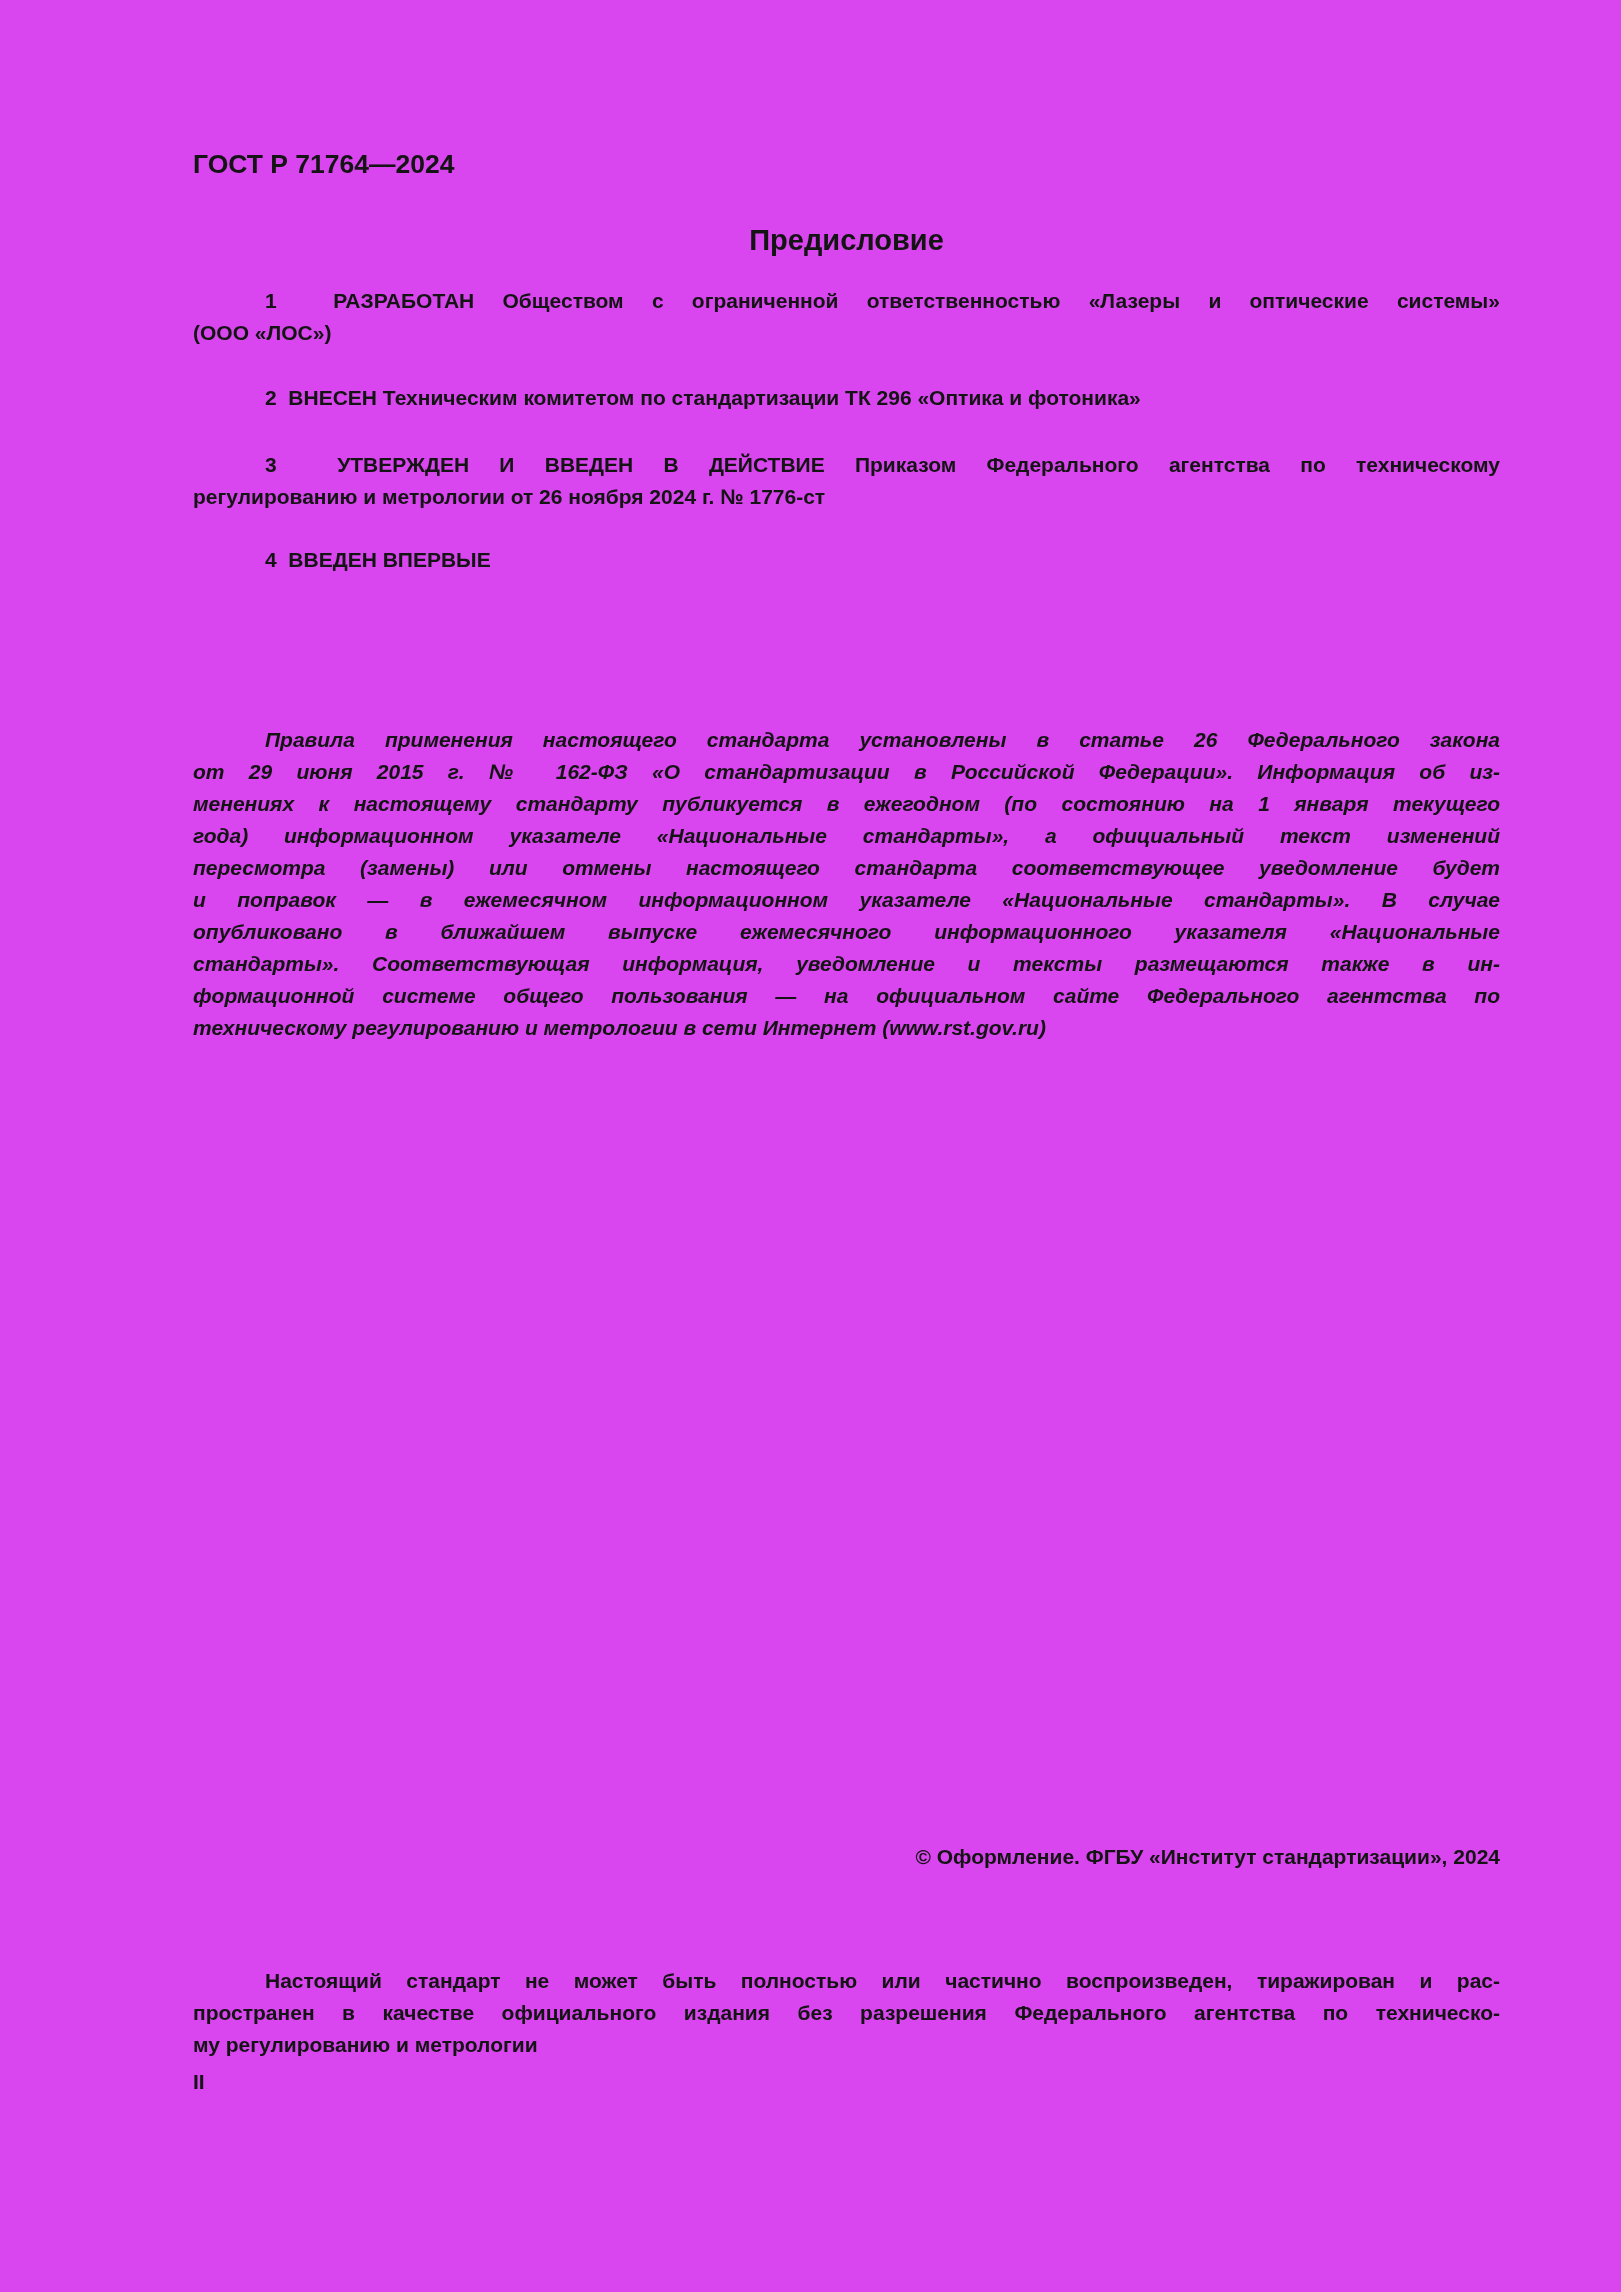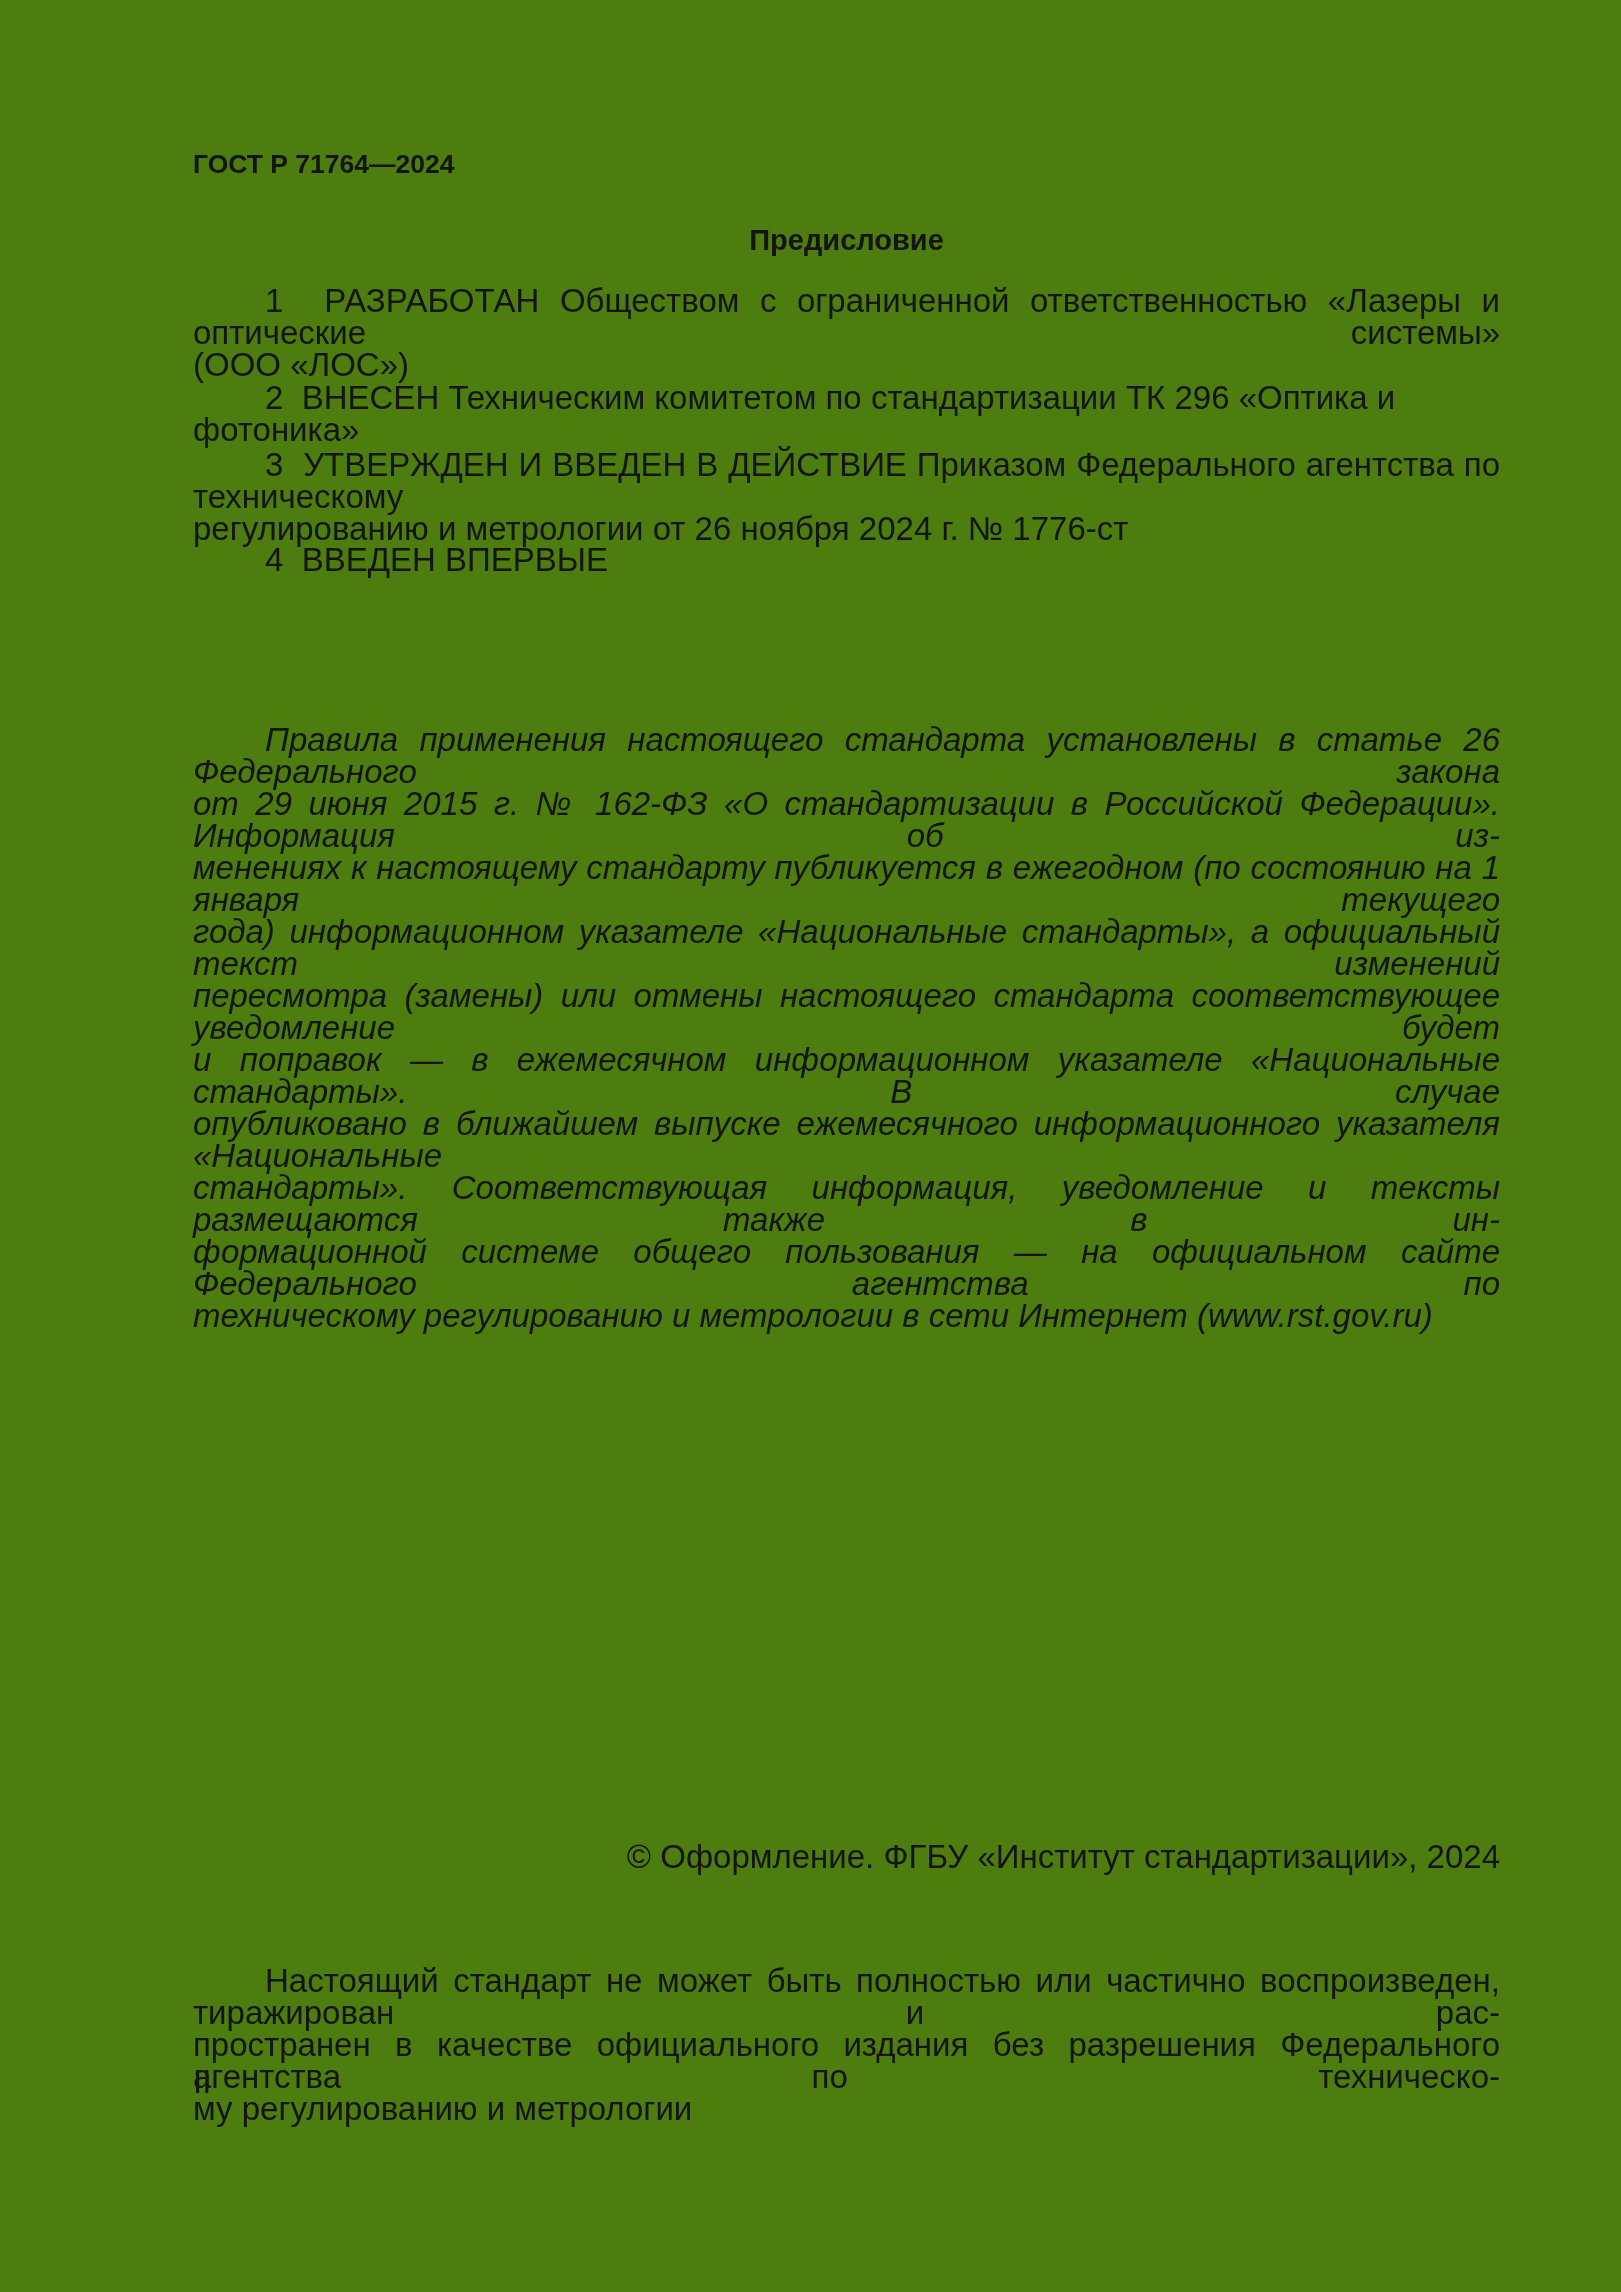--- a/index.html
+++ b/index.html
@@ -4,28 +4,29 @@
 <style>
   html, body { margin: 0; padding: 0; }
   body {
     width: 1621px; height: 2293px;
     background: #ffffff;
     font-family: "Liberation Sans", sans-serif;
     color: #141414;
     position: relative;
     -webkit-font-smoothing: antialiased;
   }
-  .page { position: absolute; top: 0; left: 0; width: 1621px; height: 2293px; background: #4d7c0f; overflow: hidden; }
+  .page { position: absolute; top: 0; left: 0; width: 1621px; height: 2293px; background: #d946ef; overflow: hidden; }
 
   .tblock {
     position: absolute;
     left: 193px;
     width: 1307px;
-    font-size: 33px;
+    font-size: 21px;
     line-height: 32px;
+    font-weight: bold;
   }
   .line { text-align: left; }
   .line.justify { text-align: justify; text-align-last: justify; text-justify: inter-word; }
   .line.indent { text-indent: 72px; }
 
   .running-header { top: 148px; font-weight: 700; font-size: 26.5px; }
   .doc-title { top: 222px; font-weight: 700; font-size: 29px; line-height: 37px; text-align: center; }
 
   .fw-item-1 { top: 285px; }
   .fw-item-2 { top: 382px; }

